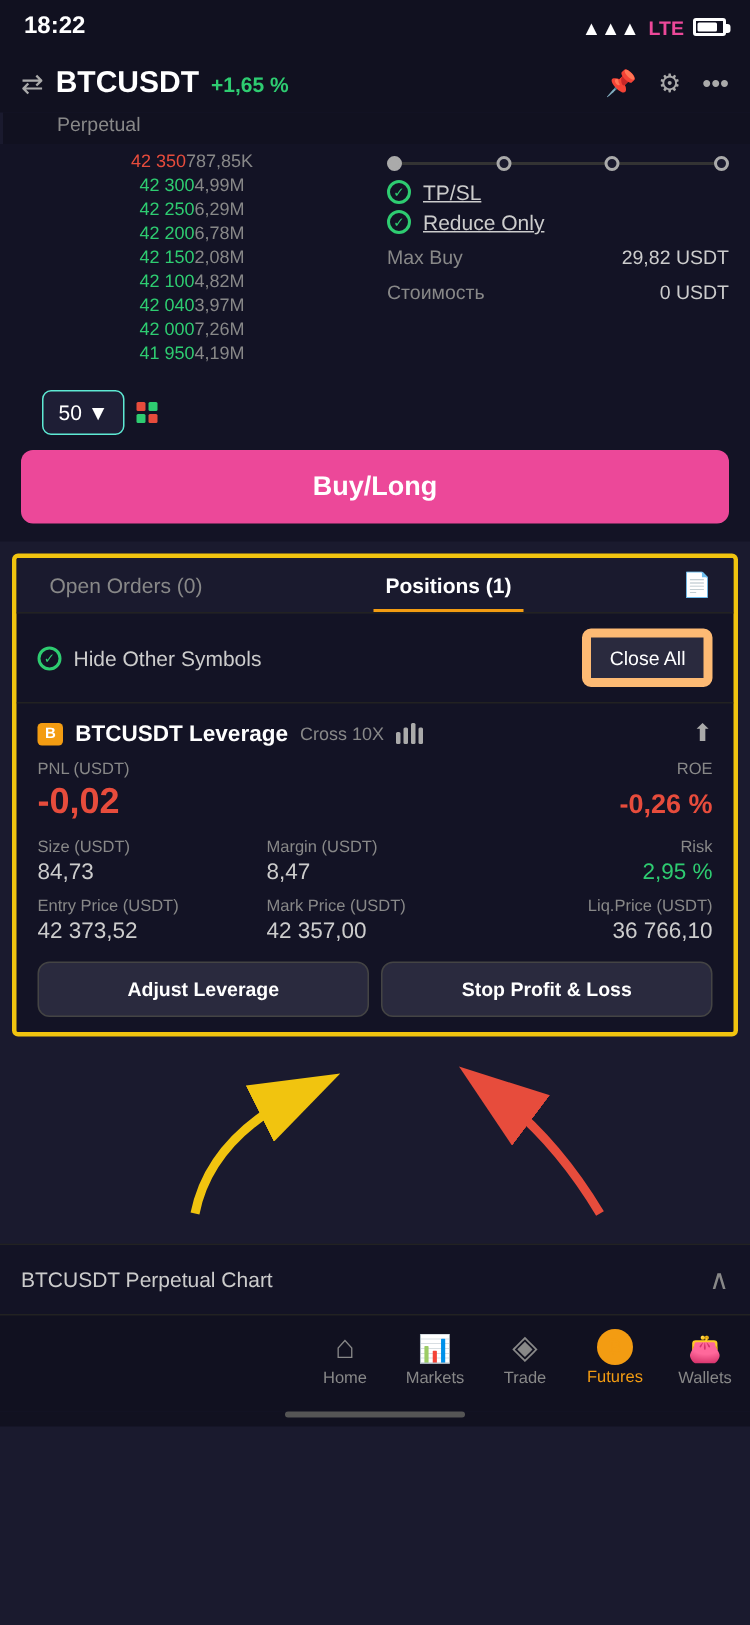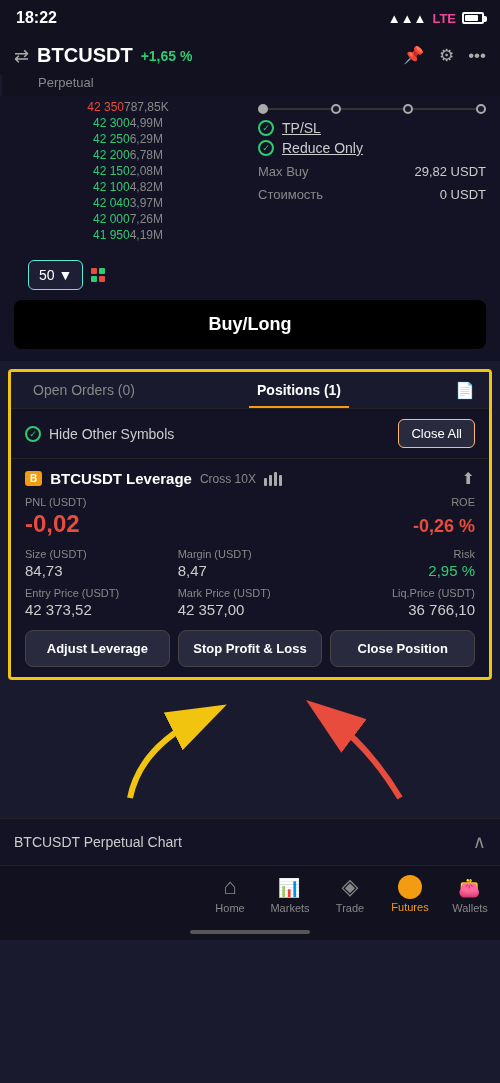--- a/index.html
+++ b/index.html
@@ -198,21 +198,21 @@
     .buy-label { color: #888; }
     .buy-value { color: #ccc; }
 
     
     .buy-section {
       background: #131325;
       padding: 8px 14px 12px;
     }
     .buy-btn {
       width: 100%;
-      background: #000000;
+      background: #ec4899;
       color: #fff;
       border: none;
       border-radius: 8px;
       padding: 14px;
       font-size: 18px;
       font-weight: 700;
       cursor: pointer;
     }
 
     
@@ -295,21 +295,21 @@
     }
     .hide-left {
       display: flex;
       align-items: center;
       gap: 8px;
       font-size: 14px;
       color: #ccc;
     }
     .close-all-btn {
       background: #2a2a3e;
-      border: 1px solid #fdba74;
+      border: 6px solid #fdba74;
       border-radius: 6px;
       color: #fff;
       padding: 6px 12px;
       font-size: 13px;
       cursor: pointer;
     }
 
     .position-card {
       padding: 10px 14px;
     }
@@ -650,21 +650,20 @@
       </div>
       <div class="stat-item" style="text-align: right;">
         <div class="stat-label">Liq.Price (USDT)</div>
         <div class="stat-value">36 766,10</div>
       </div>
     </div>
 
     <div class="action-buttons">
       <button class="action-btn">Adjust Leverage</button>
       <button class="action-btn">Stop Profit &amp; Loss</button>
-      <button class="action-btn">Close Position</button>
     </div>
   </div>
 </div>
 
 <div class="arrows-container">
 
   <svg class="yellow-arrow" width="120" height="120" viewBox="0 0 120 120">
     <defs>
       <marker id="yarrow" markerWidth="10" markerHeight="7" refX="5" refY="3.5" orient="auto">
         <polygon points="0 0, 10 3.5, 0 7" fill="#f1c40f"></polygon>

